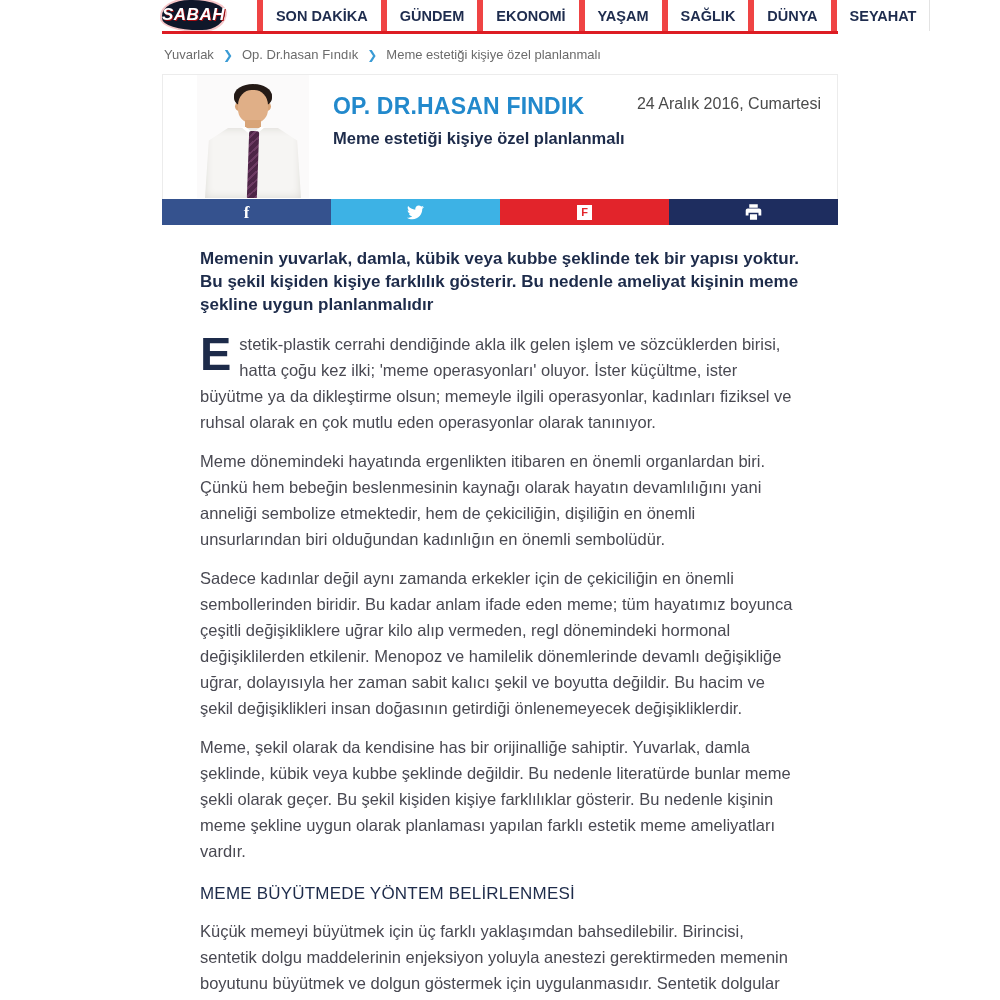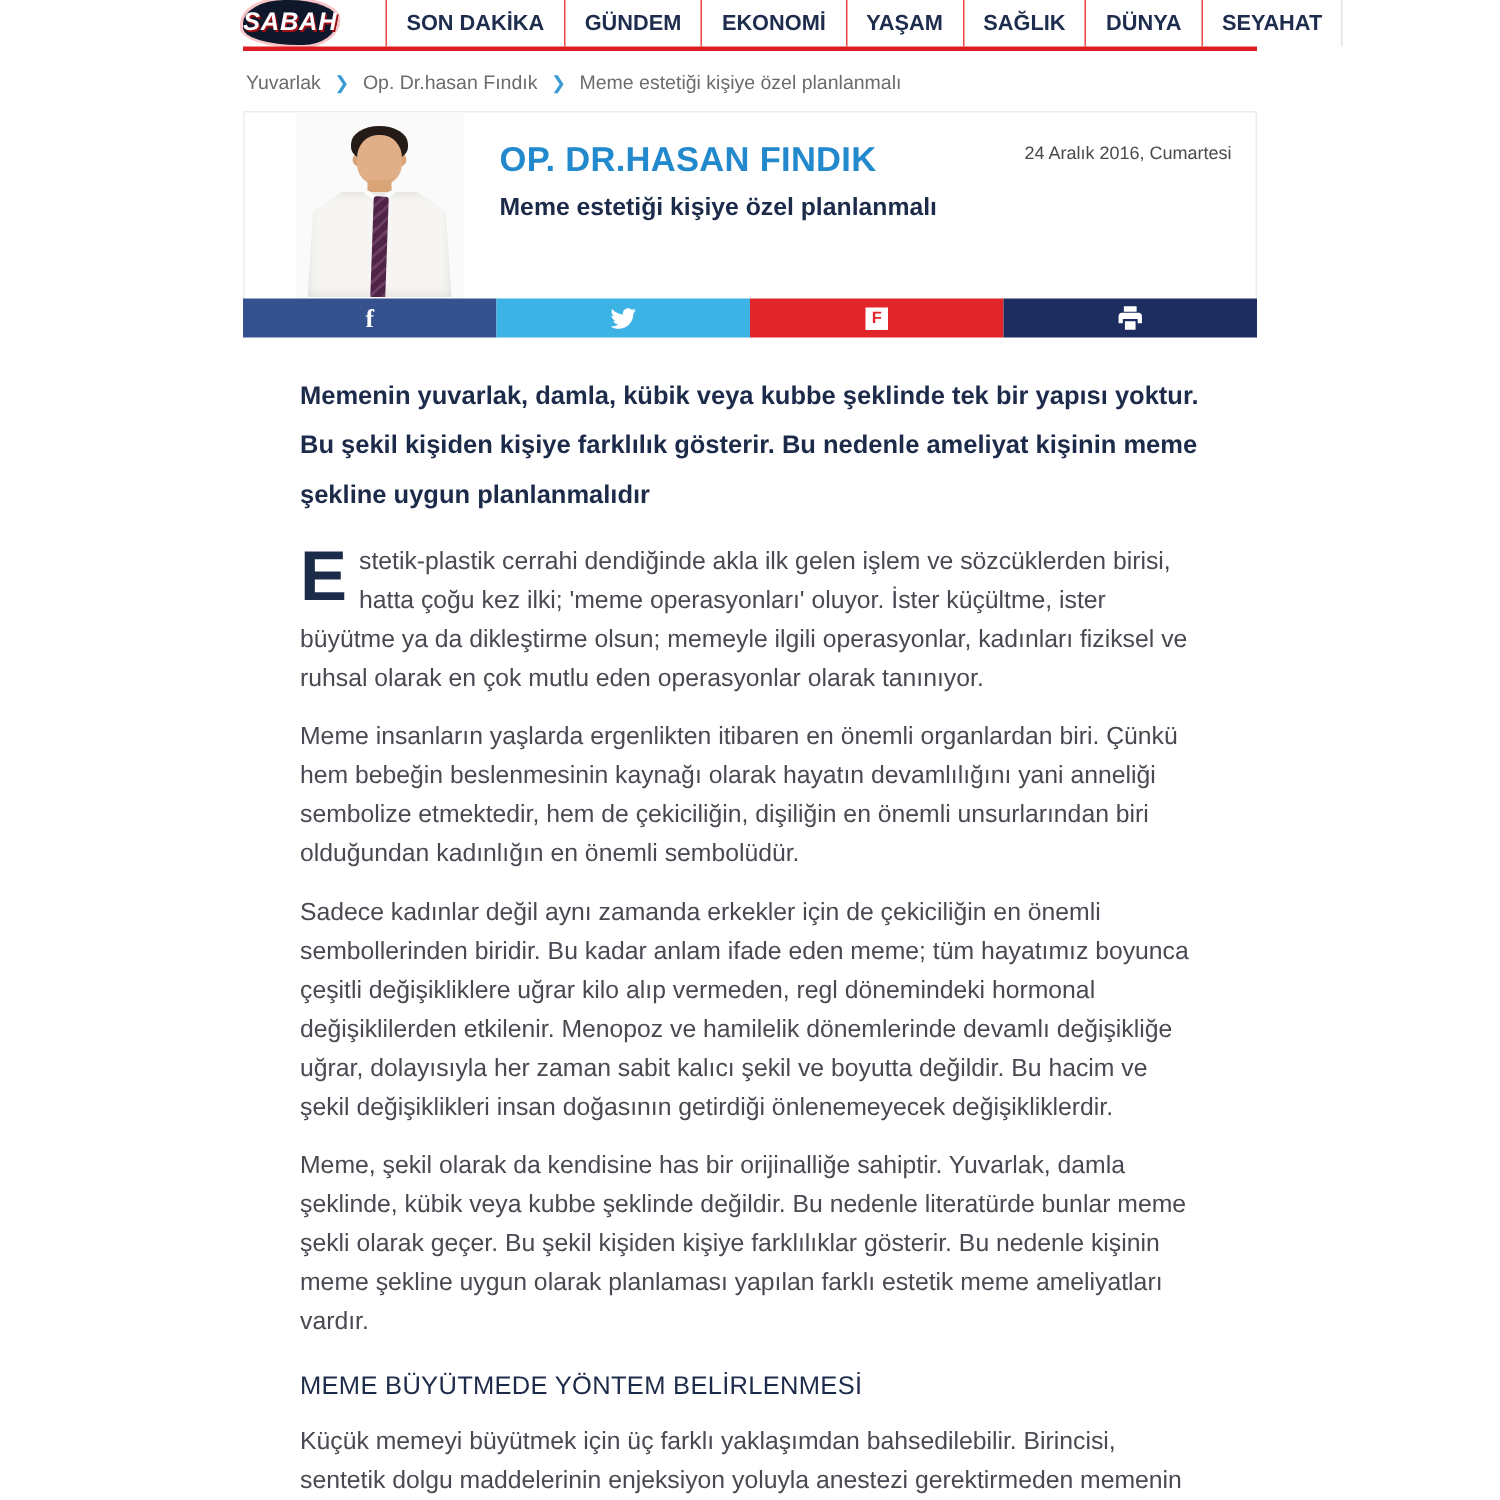--- a/index.html
+++ b/index.html
@@ -12,21 +12,21 @@
   .topnav { display: flex; align-items: center; height: 34px; border-bottom: 3px solid #dd1c23; }
   .logo { position: relative; width: 96px; height: 30px; margin-top: -2px; background: #0f172a;
           border-radius: 46% 54% 38% 62% / 55% 45% 60% 40%; display: flex; align-items: center; justify-content: center;
           box-shadow: 0 0 0 2px rgba(221,28,35,.25); }
   .logo span { color: #ffffff; font-weight: 800; font-size: 17px; letter-spacing: .5px;
                text-shadow: 1px 1px 0 #a00d12; font-style: italic; }
   .burger { width: 20px; margin: 0 14px 0 18px; cursor: pointer; }
   .burger i { display: block; height: 3px; background: #1e2c4e; margin: 3px 0; border-radius: 1px; }
   .navitems { display: flex; align-items: center; height: 100%; flex: 1; }
   .navitem { padding: 0 13px; height: 100%; display: flex; align-items: center;
-             font-size: 14.5px; font-weight: 700; color: #1e2c4e; border-left: 1px solid #ef4444;
+             font-size: 14.5px; font-weight: 700; color: #1e2c4e; border-left: 6px solid #ef4444;
              white-space: nowrap; cursor: pointer; }
   .navitem:last-child { border-right: 1px solid #e3e3e3; }
 
   
   .breadcrumb { display: flex; align-items: center; padding: 13px 2px 12px; font-size: 13px; color: #6b6b6b; }
   .breadcrumb a { color: #6b6b6b; text-decoration: none; cursor: pointer; }
   .crumb-sep { color: #3a9bd5; font-weight: 700; margin: 0 9px; font-size: 12px; }
 
   
   .card { border: 1px solid #ececec; border-bottom: none; background: #fff; display: flex; height: 125px; }
@@ -37,36 +37,36 @@
   .neck  { position: absolute; top: 45px; left: 48px; width: 16px; height: 12px; background: #d8a478; }
   .shirt { position: absolute; top: 53px; left: 8px; width: 96px; height: 70px; background: #f6f5f3;
            clip-path: polygon(24% 0, 76% 0, 96% 18%, 100% 100%, 0 100%, 4% 18%); box-shadow: inset 0 0 8px #d9d7d2; }
   .collar{ position: absolute; top: 52px; left: 44px; width: 24px; height: 10px; background: #ffffff;
            clip-path: polygon(0 0, 50% 100%, 100% 0, 80% 0, 50% 60%, 20% 0); }
   .tie   { position: absolute; top: 56px; left: 51px; width: 10px; height: 68px; background: repeating-linear-gradient(135deg, #4e2547 0 4px, #6d3b63 4px 6px); transform: rotate(2deg); border-radius: 2px; }
 
   .card-mid { flex: 1; padding: 18px 0 0 24px; }
   .author-name { color: #2289cc; font-size: 23px; font-weight: 700; letter-spacing: .2px; cursor: pointer; }
   .article-title { color: #1d2b4a; font-size: 16.5px; font-weight: 700; margin-top: 9px; }
-  .card-date { padding: 20px 16px 0 0; font-size: 12px; color: #4a4a4a; white-space: nowrap; }
+  .card-date { padding: 20px 16px 0 0; font-size: 16px; color: #4a4a4a; white-space: nowrap; }
 
   
   .sharebar { display: flex; height: 26px; }
   .share-btn { flex: 1; display: flex; align-items: center; justify-content: center; cursor: pointer; color: #fff; }
   .share-facebook { background: #35528e; }
   .share-twitter  { background: #3db2e5; }
   .share-flipboard{ background: #e2242b; }
   .share-print    { background: #1e2d5f; }
   .fb-f { font-family: "Liberation Serif", serif; font-weight: 700; font-size: 17px; line-height: 1; }
   .flip-box { width: 15px; height: 15px; background: #fff; display: flex; align-items: center; justify-content: center; }
   .flip-box b { color: #e2242b; font-size: 11px; font-weight: 800; }
 
   
   .article { padding: 22px 38px 0; }
-  .lead { color: #1d2b4a; font-weight: 700; font-size: 17px; line-height: 33px; margin-bottom: 15px; }
+  .lead { color: #1d2b4a; font-weight: 700; font-size: 17px; line-height: 23px; margin-bottom: 15px; }
   .article p.body-p { color: #494952; font-size: 16.5px; line-height: 26px; margin-bottom: 13px; }
   .dropcap { float: left; color: #1d2b4a; font-weight: 600; font-size: 47px; line-height: 40px;
              padding: 3px 8px 0 0; }
   .section-h { color: #1d2b4a; font-size: 17px; font-weight: 400; letter-spacing: .2px; margin: 20px 0 14px; }
 </style>
 </head>
 <body>
 
 <div class="page">
 
@@ -134,21 +134,21 @@
         <path d="M6 0h12v5H6V0zm-2 6h16c1.7 0 3 1.3 3 3v7h-4v-4H5v4H1V9c0-1.7 1.3-3 3-3zm3 8h10v8H7v-8z"></path>
       </svg>
     </div>
   </div>
 
   <article class="article">
     <p class="lead">Memenin yuvarlak, damla, kübik veya kubbe şeklinde tek bir yapısı yoktur. Bu şekil kişiden kişiye farklılık gösterir. Bu nedenle ameliyat kişinin meme şekline uygun planlanmalıdır</p>
 
     <p class="body-p"><span class="dropcap">E</span><span>stetik-plastik cerrahi dendiğinde akla ilk gelen işlem ve sözcüklerden birisi, hatta çoğu kez ilki; 'meme operasyonları' oluyor. İster küçültme, ister büyütme ya da dikleştirme olsun; memeyle ilgili operasyonlar, kadınları fiziksel ve ruhsal olarak en çok mutlu eden operasyonlar olarak tanınıyor.</span></p>
 
-    <p class="body-p">Meme insanların yaşlarda ergenlikten itibaren en önemli organlardan biri. Çünkü hem bebeğin beslenmesinin kaynağı olarak hayatın devamlılığını yani anneliği sembolize etmektedir, hem de çekiciliğin, dişiliğin en önemli unsurlarından biri olduğundan kadınlığın en önemli sembolüdür.</p>
+    <p class="body-p">Meme dönemindeki hayatında ergenlikten itibaren en önemli organlardan biri. Çünkü hem bebeğin beslenmesinin kaynağı olarak hayatın devamlılığını yani anneliği sembolize etmektedir, hem de çekiciliğin, dişiliğin en önemli unsurlarından biri olduğundan kadınlığın en önemli sembolüdür.</p>
 
     <p class="body-p">Sadece kadınlar değil aynı zamanda erkekler için de çekiciliğin en önemli sembollerinden biridir. Bu kadar anlam ifade eden meme; tüm hayatımız boyunca çeşitli değişikliklere uğrar kilo alıp vermeden, regl dönemindeki hormonal değişiklilerden etkilenir. Menopoz ve hamilelik dönemlerinde devamlı değişikliğe uğrar, dolayısıyla her zaman sabit kalıcı şekil ve boyutta değildir. Bu hacim ve şekil değişiklikleri insan doğasının getirdiği önlenemeyecek değişikliklerdir.</p>
 
     <p class="body-p">Meme, şekil olarak da kendisine has bir orijinalliğe sahiptir. Yuvarlak, damla şeklinde, kübik veya kubbe şeklinde değildir. Bu nedenle literatürde bunlar meme şekli olarak geçer. Bu şekil kişiden kişiye farklılıklar gösterir. Bu nedenle kişinin meme şekline uygun olarak planlaması yapılan farklı estetik meme ameliyatları vardır.</p>
 
     <h2 class="section-h">MEME BÜYÜTMEDE YÖNTEM BELİRLENMESİ</h2>
 
 
     <p class="body-p">Küçük memeyi büyütmek için üç farklı yaklaşımdan bahsedilebilir. Birincisi, sentetik dolgu maddelerinin enjeksiyon yoluyla anestezi gerektirmeden memenin boyutunu büyütmek ve dolgun göstermek için uygulanmasıdır. Sentetik dolgular ortalama üç ila beş yıl arasında erirler. En önemli avantajı ise genel anesteziye gerek olmadan 10-15 dakikalık bir zaman diliminde bu işlemin yapılıp hastanın sosyal yaşamına aynı gün devam etmesidir.</p>
 

